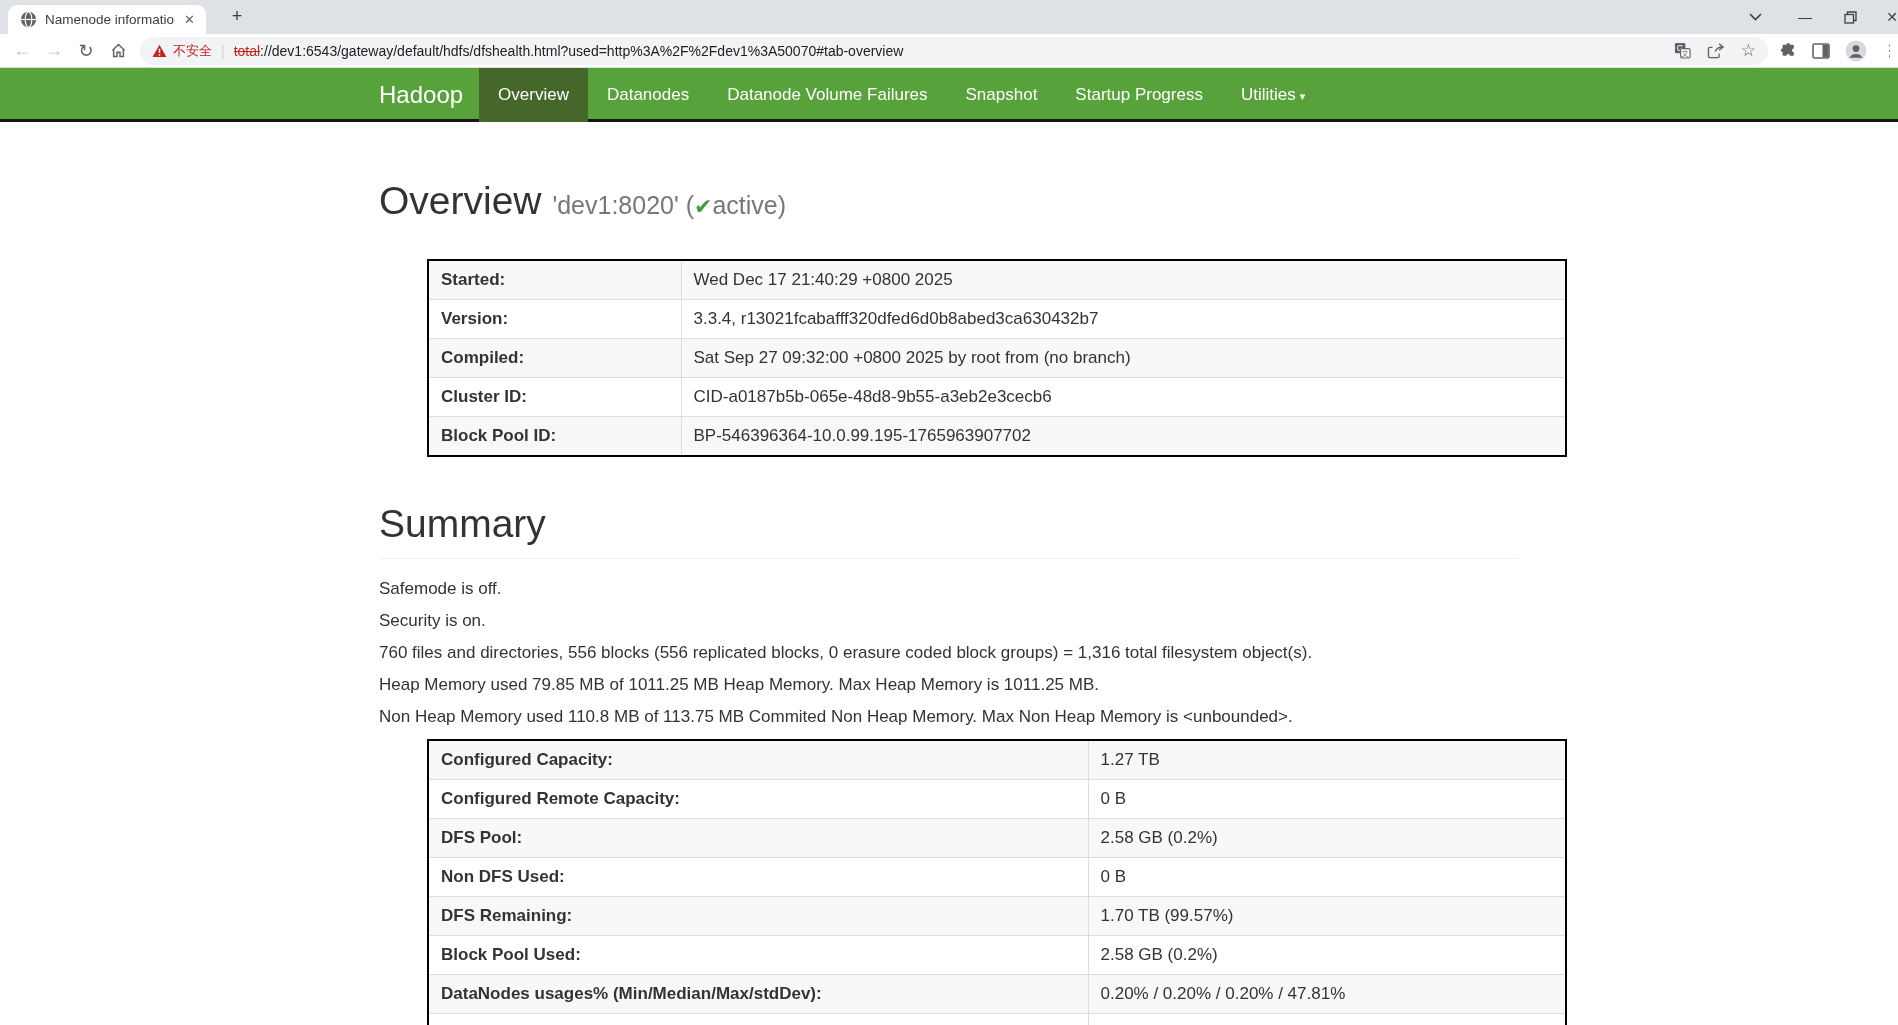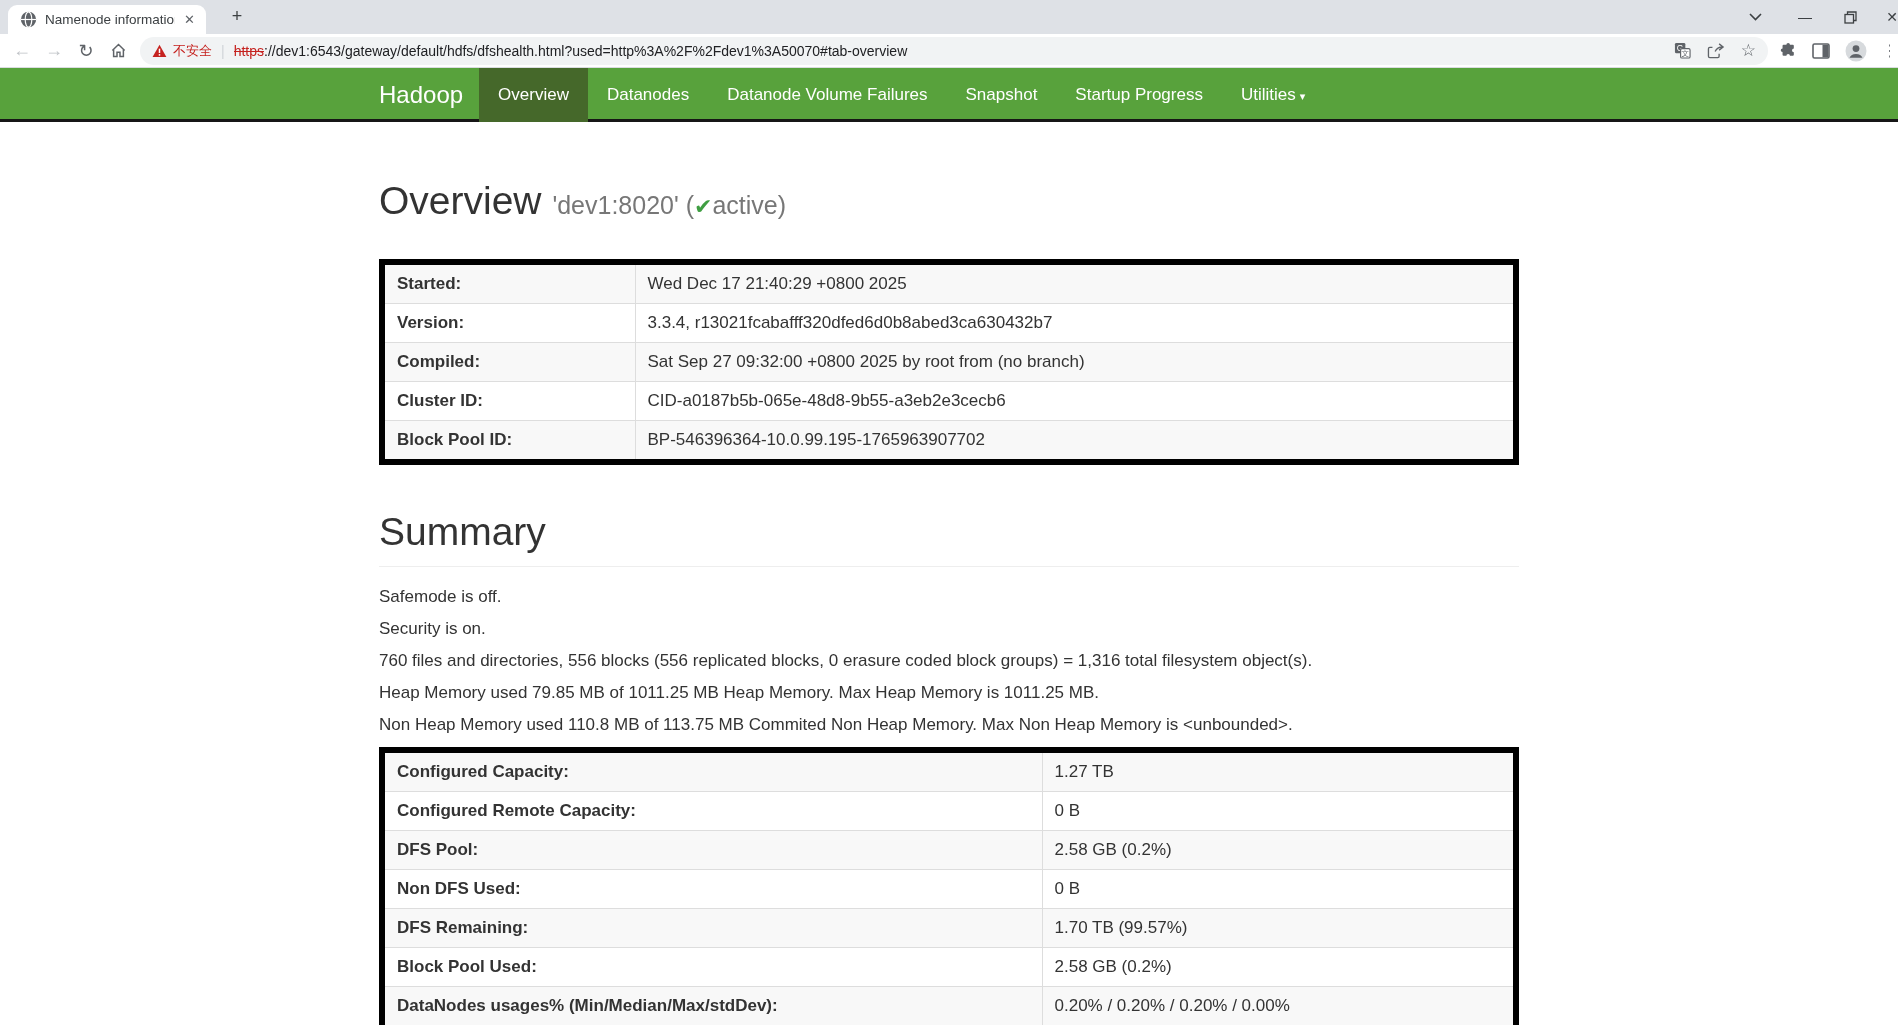--- a/index.html
+++ b/index.html
@@ -45,21 +45,21 @@
   .hnav-item.active { background: #45682a; }
   .caret { font-size: 11px; margin-left: 4px; }
   
   .container { width: 1140px; margin: 0 auto; }
   h1 { font-size: 39px; font-weight: 400; color: #333; margin: 58px 0 36px; line-height: 1.1; }
   h1 small { font-size: 25px; color: #777; font-weight: 400; }
   .check { color: #3f9e42; font-size: 22px; }
   h1.summary-h { margin: 46px 0 0; }
   hr { border: none; border-top: 1px solid #eee; margin: 12px 0 20px; }
   .summary-text p { font-size: 17px; margin: 0 0 12px; }
-  table { width: 100%; border-collapse: collapse; border: 6px solid #000000; font-size: 17px; color: #333; }
+  table { width: 100%; border-collapse: collapse; border: 2px solid #000000; font-size: 17px; color: #333; margin-left: 48px; }
   th, td { border: 1px solid #ddd; padding: 9px 12px; text-align: left; vertical-align: top; font-size: 17px; }
   th { font-weight: 700; }
   tbody tr:nth-child(odd) { background: #f8f8f8; }
   .info-table th { width: 253px; }
   .sum-table th { width: 660px; }
   a.live-link { color: #337ab7; text-decoration: none; font-weight: 700; cursor: pointer; }
   .icon-svg { display: block; }
 </style>
 </head>
 <body>
@@ -100,21 +100,21 @@
     </svg>
   </div>
   <div class="omnibox">
     <svg width="15" height="14" viewBox="0 0 16 15" class="icon-svg">
       <path d="M8 0.8 L15.4 14 H0.6 Z" fill="#c5221f"></path>
       <rect x="7.2" y="5" width="1.6" height="4.6" fill="#fff"></rect>
       <rect x="7.2" y="10.8" width="1.6" height="1.7" fill="#fff"></rect>
     </svg>
     <span class="warn-text">不安全</span>
     <span class="omni-sep">|</span>
-    <span class="url"><span class="scheme">https</span><span>://dev1:6543/gateway/default/hdfs/dfshealth.html?used=http%3A%2F%2Fdev1%3A50070#tab-overview</span></span>
+    <span class="url"><span class="scheme">total</span><span>://dev1:6543/gateway/default/hdfs/dfshealth.html?used=http%3A%2F%2Fdev1%3A50070#tab-overview</span></span>
     <span class="omni-right">
       <svg width="17" height="17" viewBox="0 0 18 18" class="icon-svg">
         <rect x="1" y="1" width="11" height="11" rx="1.5" fill="#5f6368"></rect>
         <text x="6.5" y="10" font-size="9" fill="#fff" text-anchor="middle" font-family="Liberation Sans, sans-serif">G</text>
         <rect x="7" y="7" width="10" height="10" rx="1.5" fill="#fff" stroke="#5f6368" stroke-width="1.2"></rect>
         <text x="12" y="15" font-size="8" fill="#5f6368" text-anchor="middle" font-family="Liberation Sans, sans-serif">文</text>
       </svg>
       <svg width="18" height="16" viewBox="0 0 20 18" class="icon-svg">
         <path d="M6 5 H3 a1.5 1.5 0 0 0 -1.5 1.5 V15 a1.5 1.5 0 0 0 1.5 1.5 H12 a1.5 1.5 0 0 0 1.5 -1.5 V12" fill="none" stroke="#5f6368" stroke-width="1.5"></path>
         <path d="M9 9.5 C11 5.5 14 4.5 17 4.5 M13.5 1 L18 4.5 L13.5 8" fill="none" stroke="#5f6368" stroke-width="1.5"></path>
@@ -217,21 +217,21 @@
       <tr>
           <th>DFS Remaining:</th>
           <td>1.70 TB (99.57%)</td>
         </tr>
       <tr>
           <th>Block Pool Used:</th>
           <td>2.58 GB (0.2%)</td>
         </tr>
       <tr>
           <th>DataNodes usages% (Min/Median/Max/stdDev):</th>
-          <td>0.20% / 0.20% / 0.20% / 0.00%</td>
+          <td>0.20% / 0.20% / 0.20% / 47.81%</td>
         </tr>
       <tr>
           <th><a class="live-link">Live Nodes</a></th>
           <td>3 (Decommissioned: 0, In Maintenance: 0)</td>
         </tr>
 
     </tbody>
   </table>
 </div>
 

